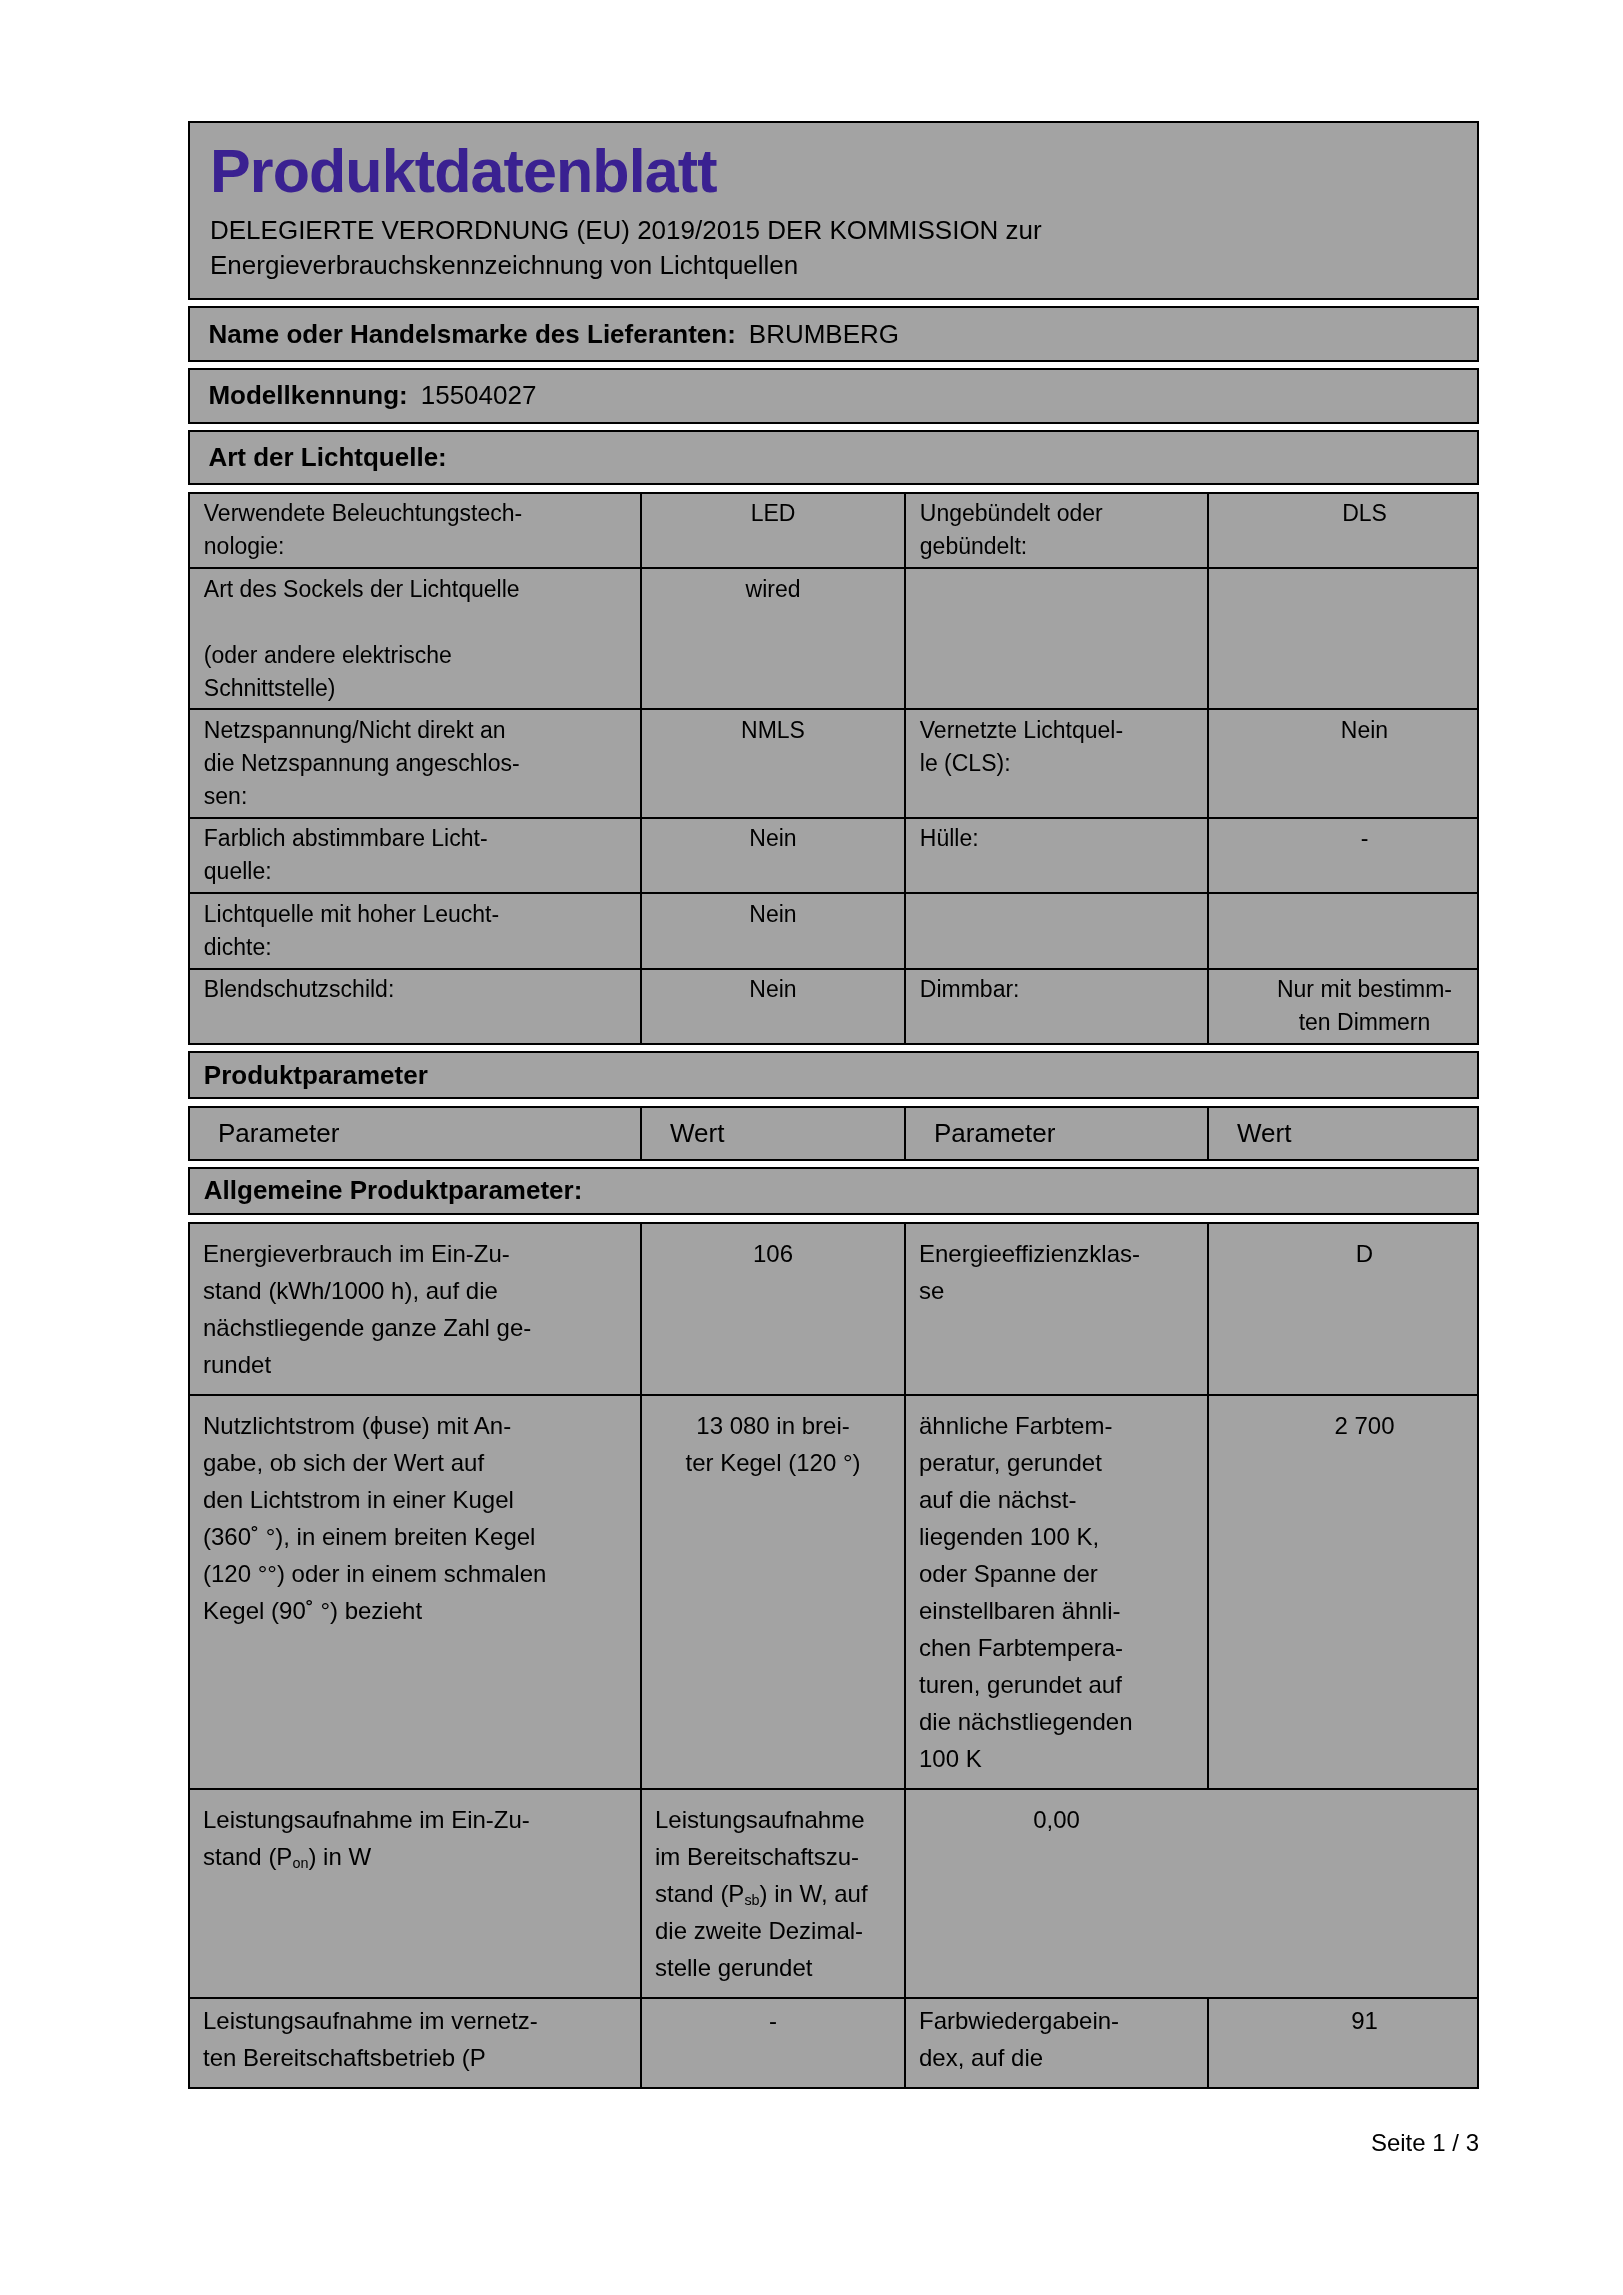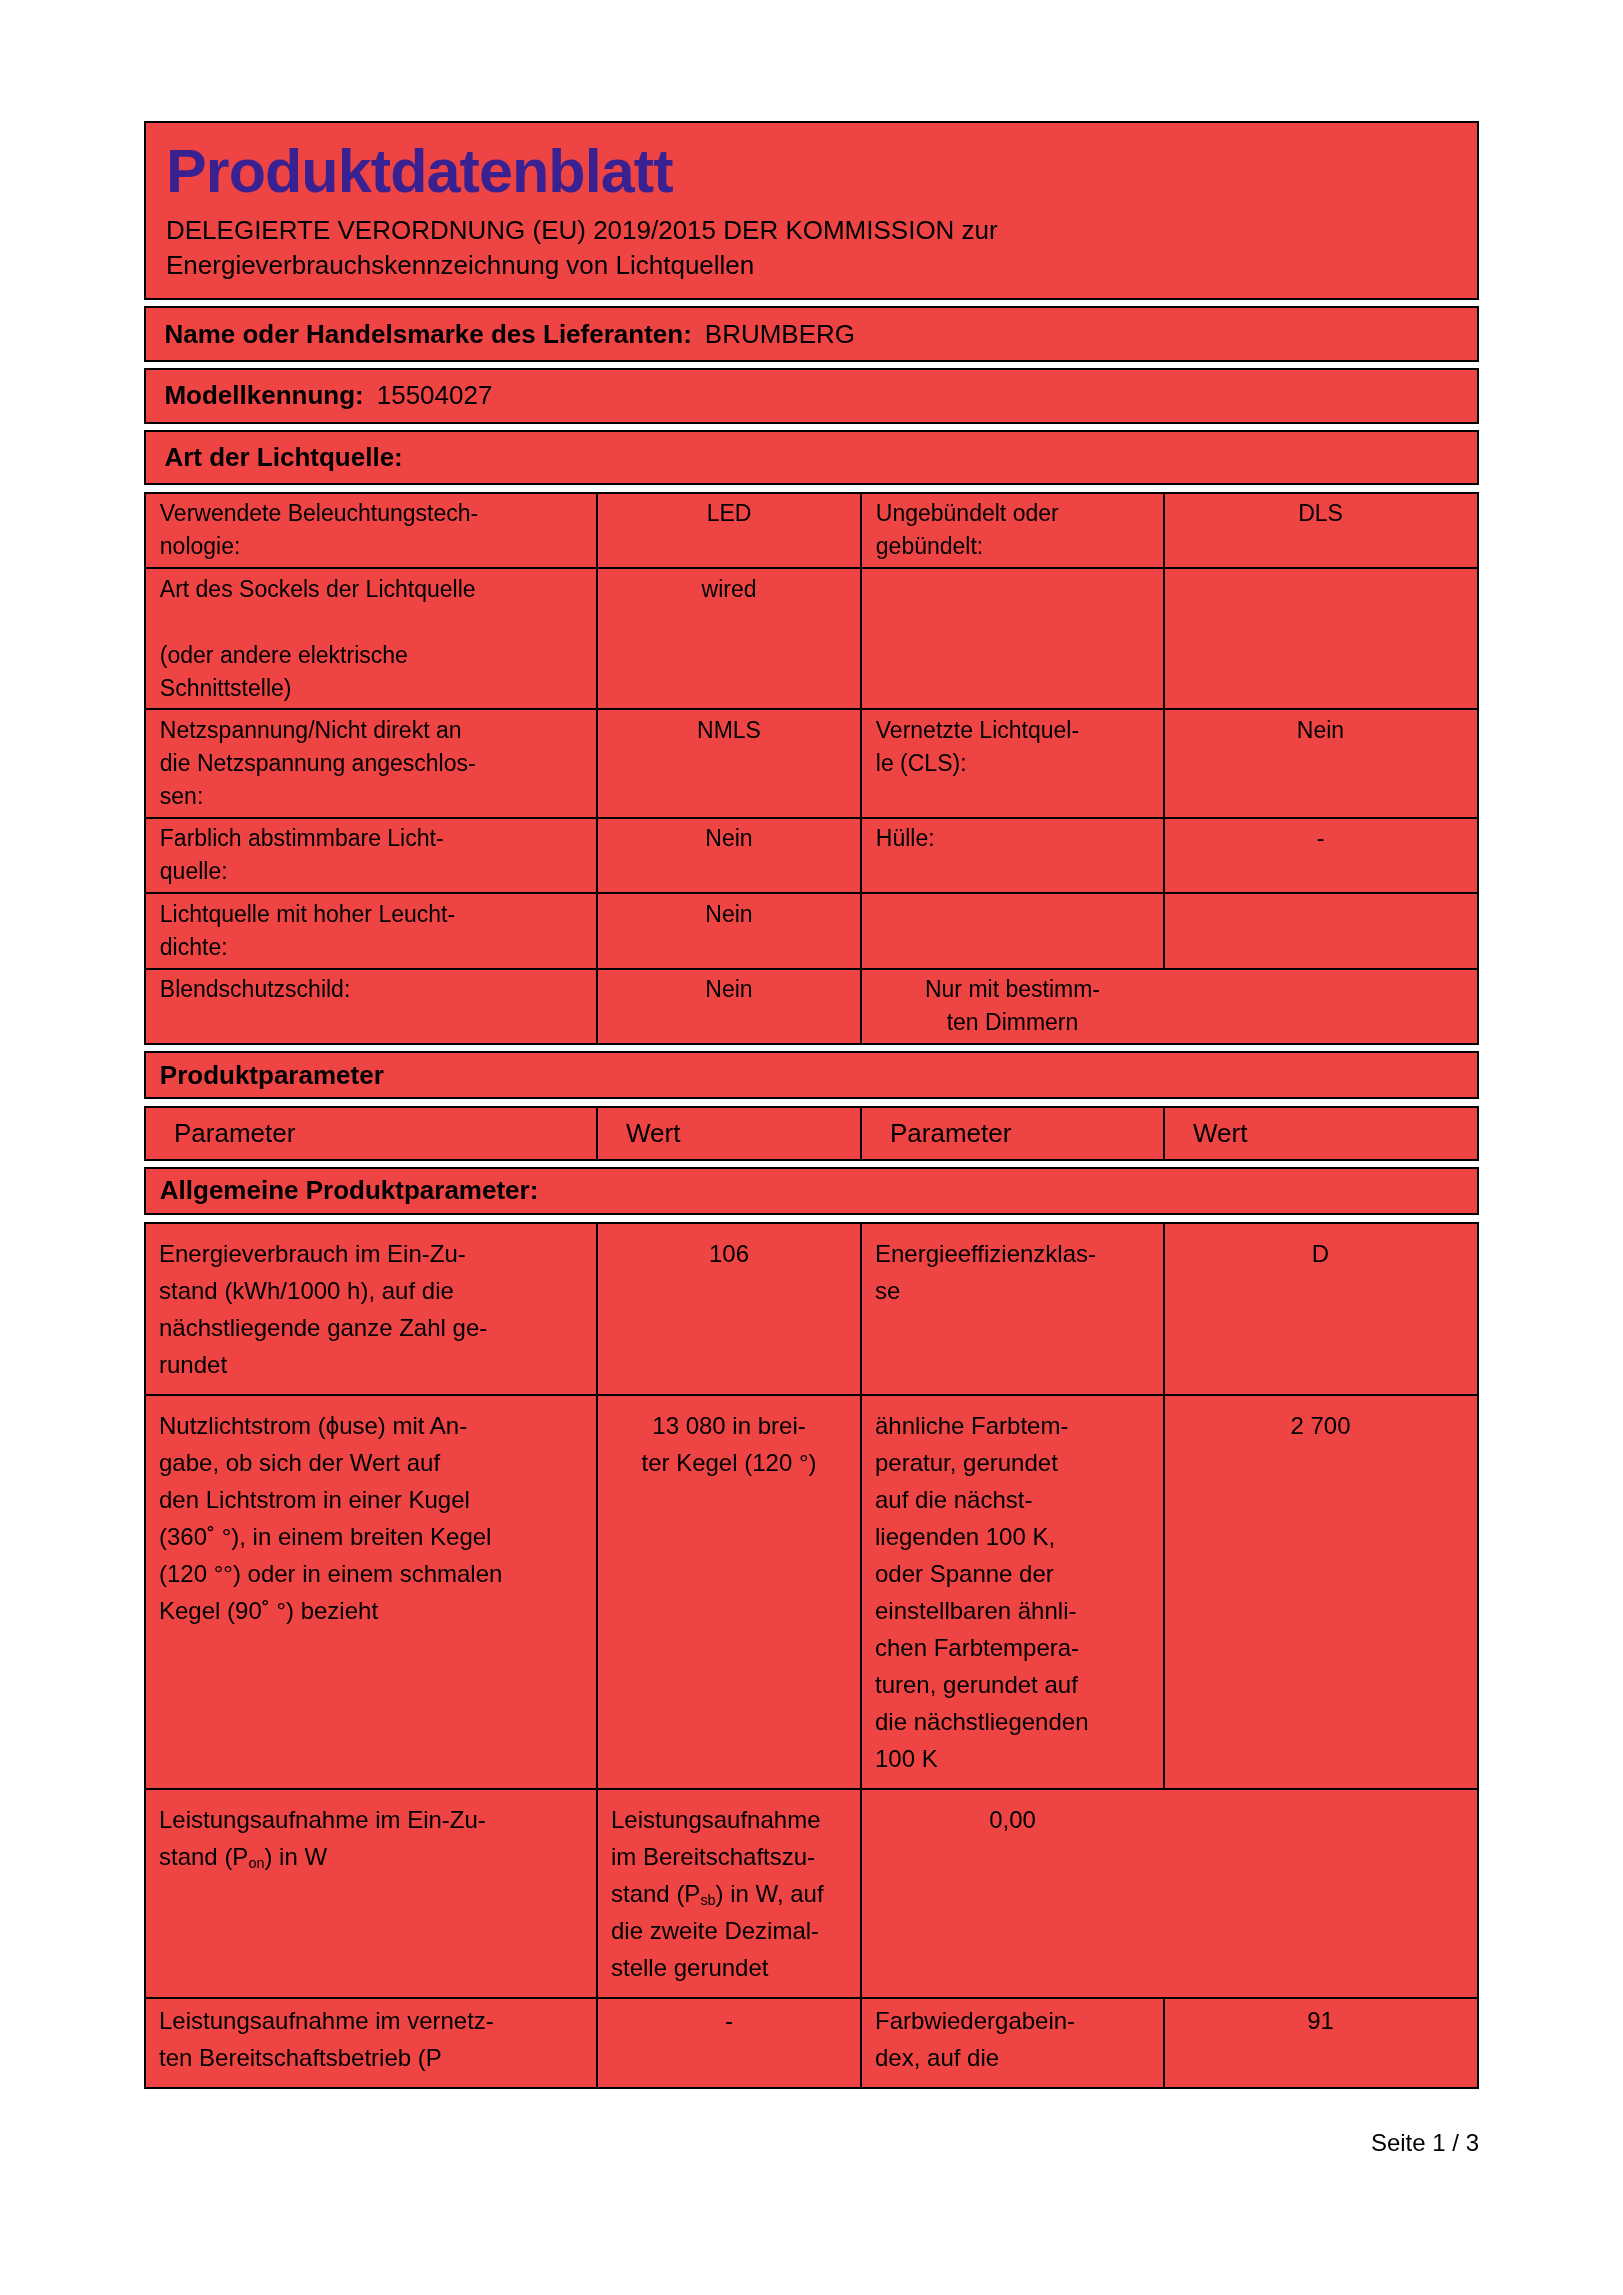--- a/index.html
+++ b/index.html
@@ -11,22 +11,23 @@
     color: #000;
   }
   .doc {
     position: absolute;
     left: 144px; top: 121px;
     width: 1335px; height: 2000px;
     overflow: hidden;
   }
   .box {
     border: 2.8px solid #000;
-    background: #ef4444;
+    background: #a3a3a3;
     margin-bottom: 6.4px;
+    margin-left: 44px;
   }
   
   .title-box { padding: 13px 20px 14.7px 20px; }
   .doc-title {
     font-size: 61px; line-height: 70px;
     font-weight: bold;
     color: #3a2191;
     letter-spacing: -0.9px;
   }
   .subtitle {
@@ -125,20 +126,21 @@
     <div class="grid trow">
       <div class="cell p">Lichtquelle mit hoher Leucht-
 dichte:</div>
       <div class="cell v">Nein</div>
       <div class="cell p"></div>
       <div class="cell v"></div>
     </div>
     <div class="grid trow">
       <div class="cell p">Blendschutzschild:</div>
       <div class="cell v">Nein</div>
+      <div class="cell p">Dimmbar:</div>
       <div class="cell v">Nur mit bestimm-
 ten Dimmern</div>
     </div>
   </section>
 
   <section class="box center-head">Produktparameter</section>
 
   <section class="box grid param-head">
     <div class="cell">Parameter</div>
     <div class="cell">Wert</div>

